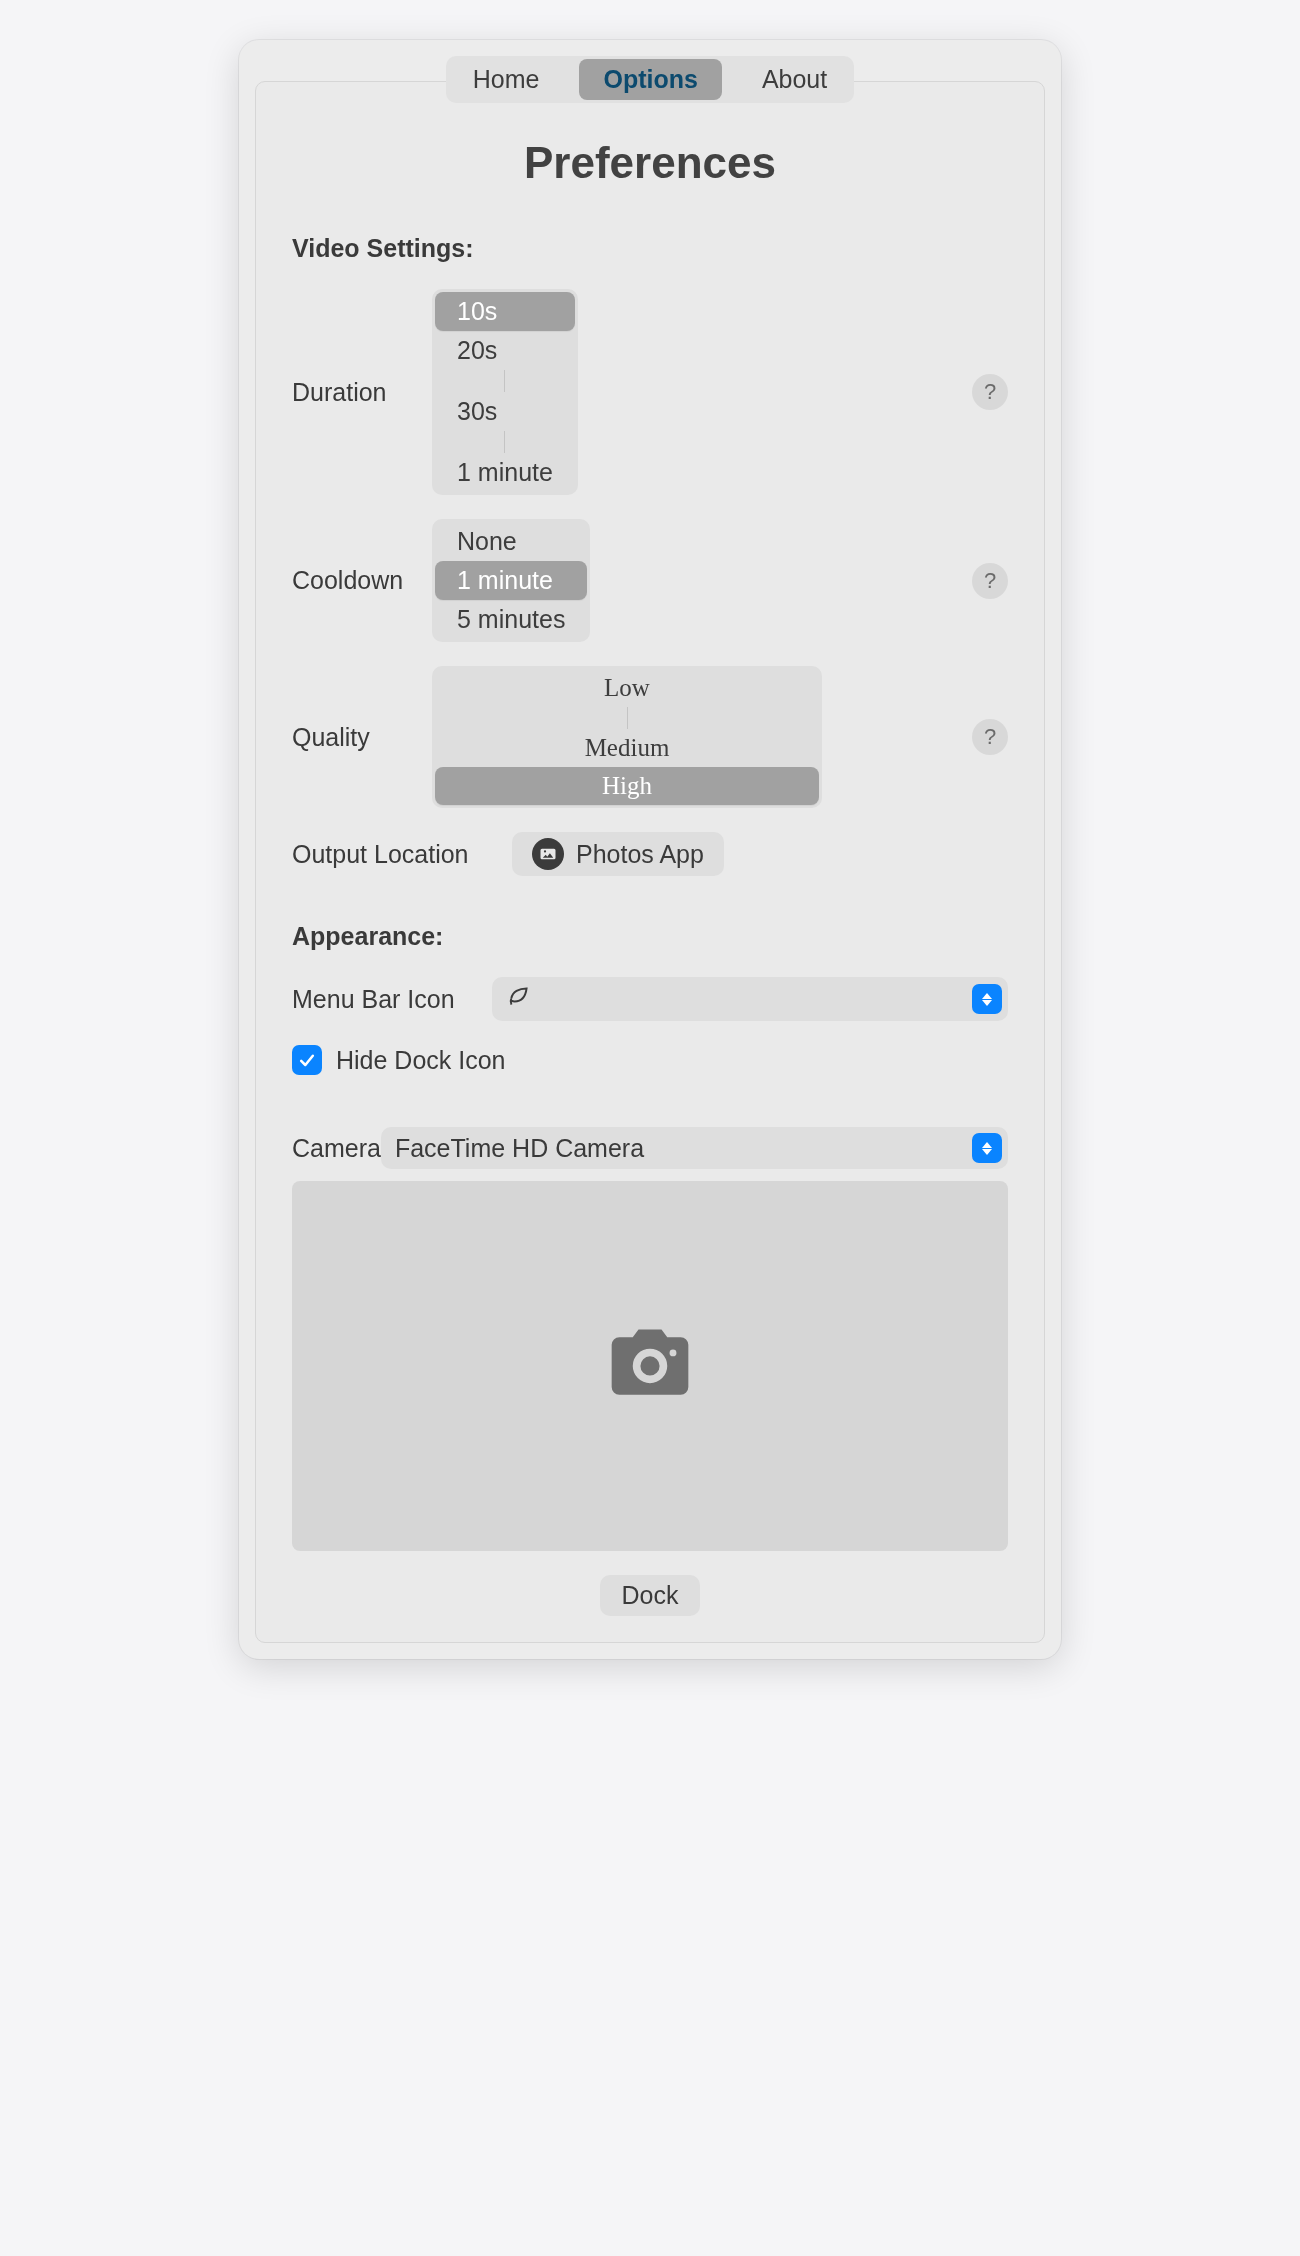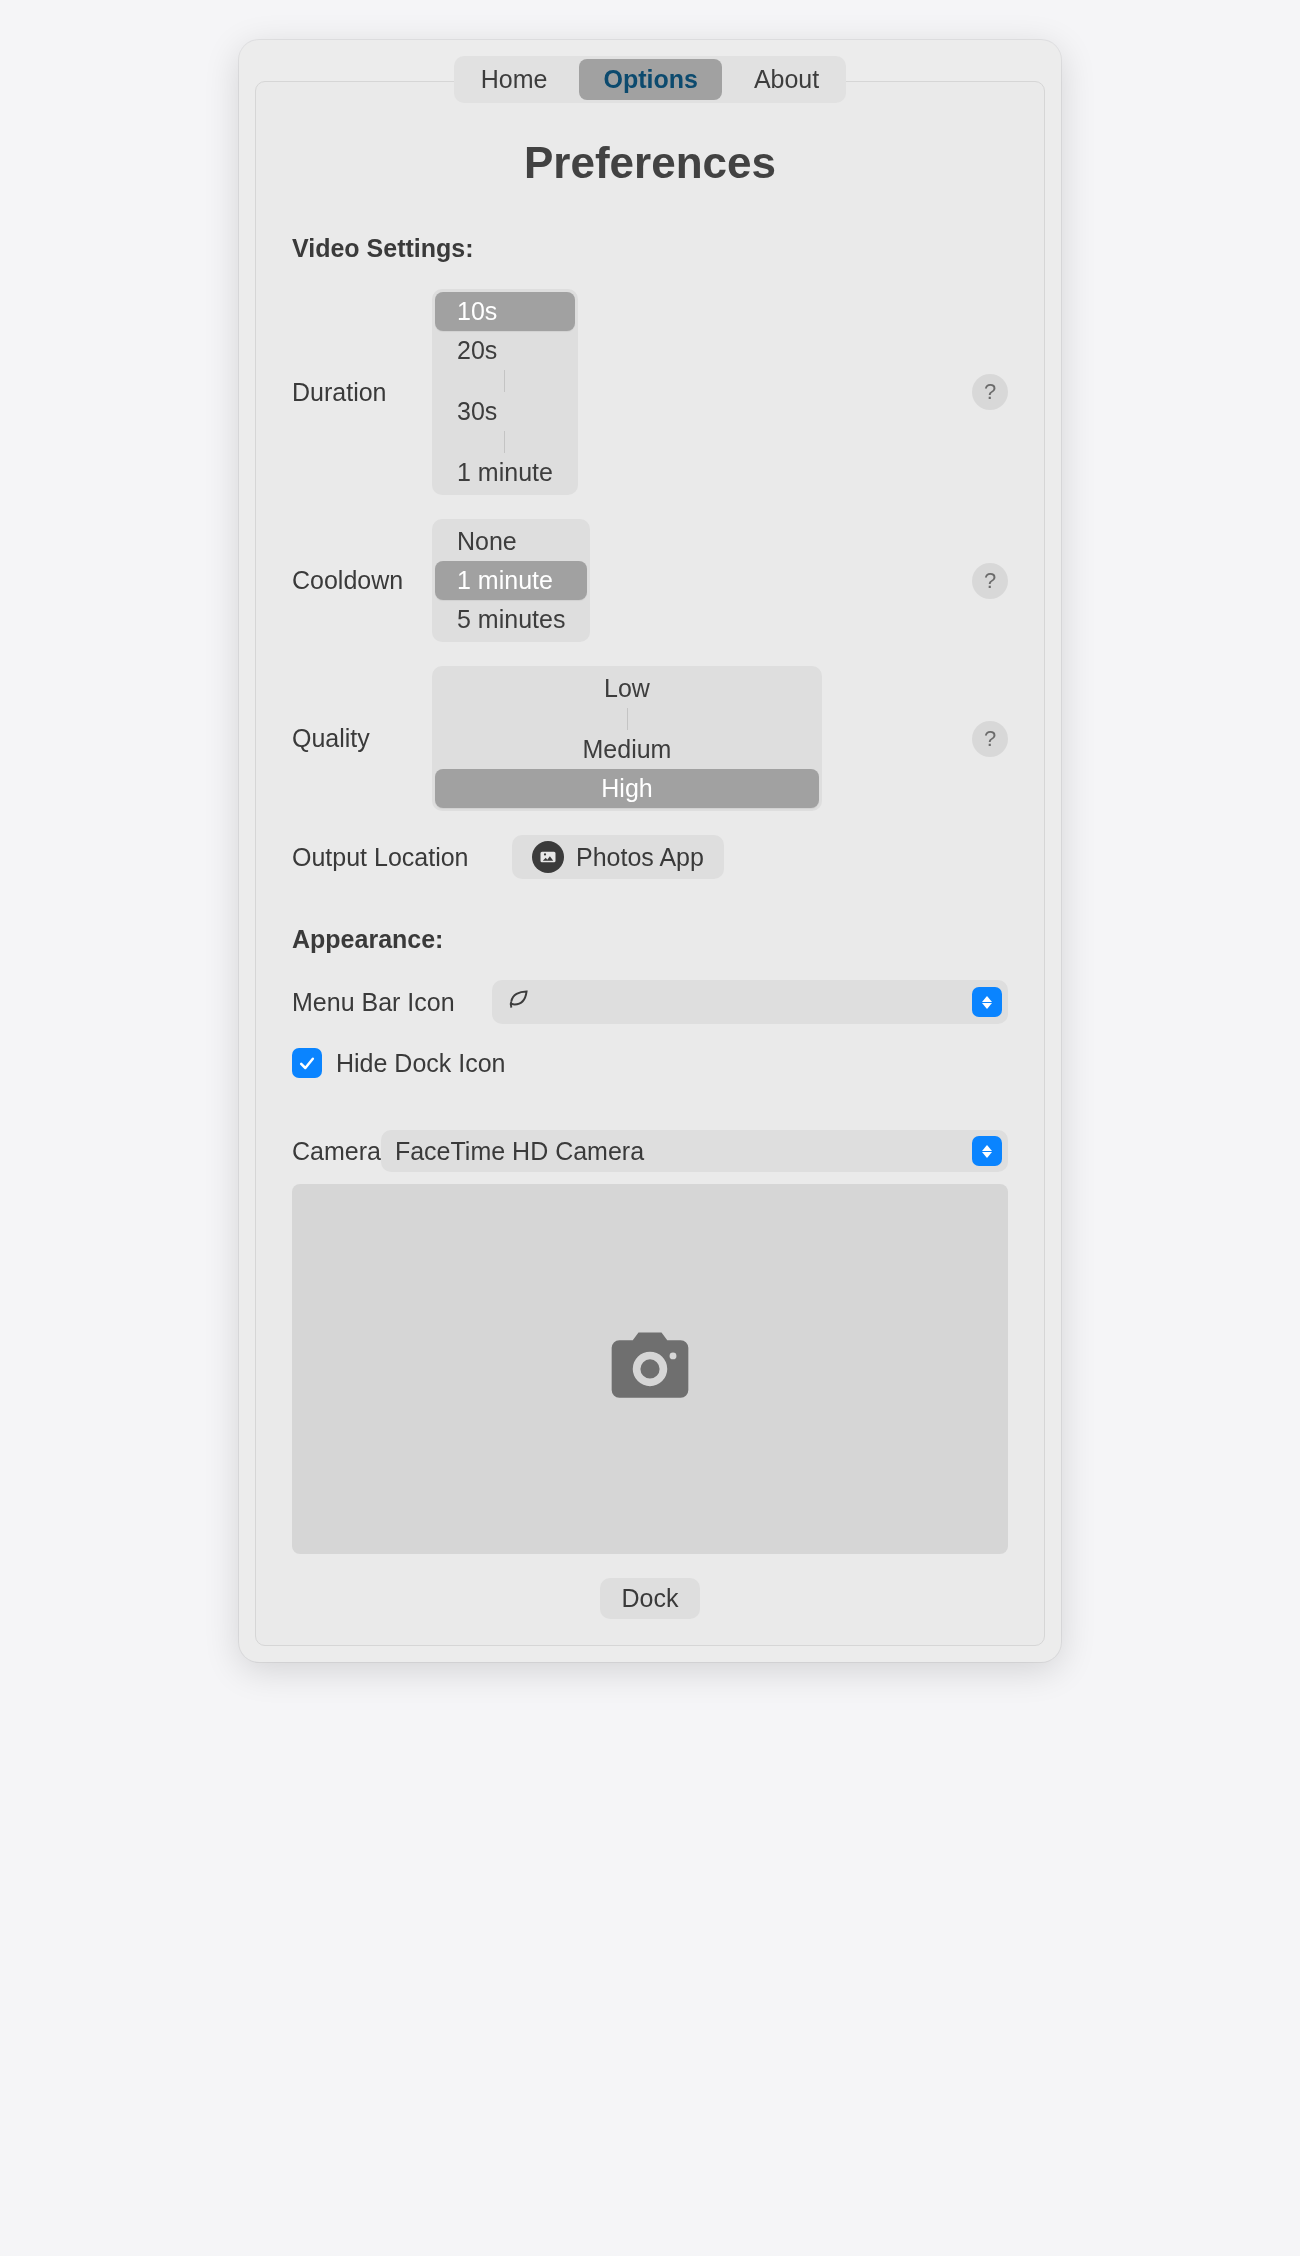--- a/index.html
+++ b/index.html
@@ -26,21 +26,21 @@
       justify-content: center;
       position: relative;
       z-index: 2;
       margin-bottom: -22px;
     }
     .tabbar-inner {
       display: inline-flex;
       background: #e1e1e1;
       border-radius: 10px;
       padding: 3px;
-      gap: 8px;
+      gap: 16px;
     }
     .tab {
       font-size: 25px;
       color: #3d3d3d;
       padding: 6px 24px;
       border-radius: 8px;
       cursor: default;
       user-select: none;
     }
     .tab.selected {
@@ -258,21 +258,21 @@
       <div class="seg">
         <div class="seg-item">None</div>
         <div class="seg-item sel">1 minute</div>
         <div class="seg-item">5 minutes</div>
       </div>
       <div class="help-btn">?</div>
     </div>
 
     <div class="form-row">
       <div class="form-label">Quality</div>
-      <div class="seg" style="min-width:390px; justify-content:space-between;">
+      <div class="seg" style="min-width:390px; justify-content:space-between;font-family:Liberation Serif, serif;">
         <div class="seg-item" style="flex:1; text-align:center;">Low</div>
         <div class="seg-sep"></div>
         <div class="seg-item" style="flex:1; text-align:center;">Medium</div>
         <div class="seg-item sel" style="flex:1; text-align:center;">High</div>
       </div>
       <div class="help-btn">?</div>
     </div>
 
     <div class="form-row">
       <div class="form-label" style="min-width:220px;">Output Location</div>

